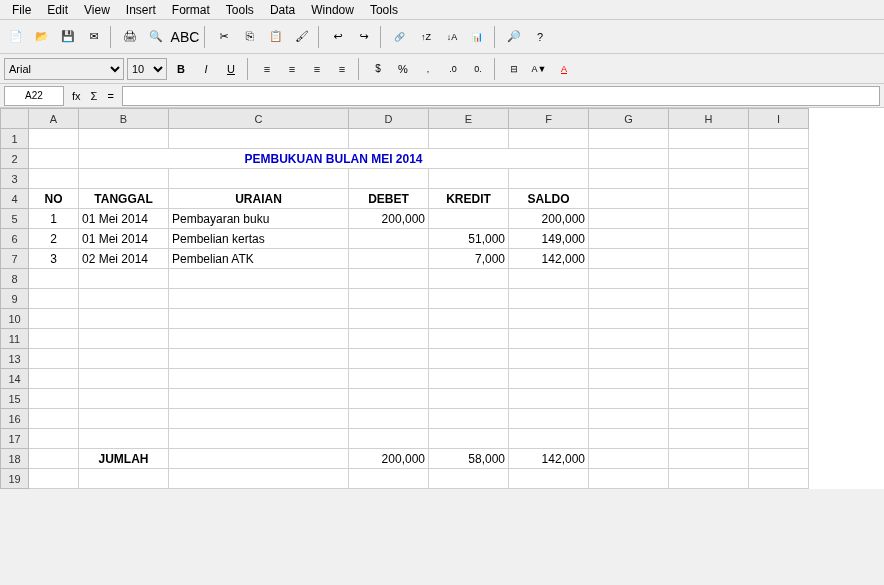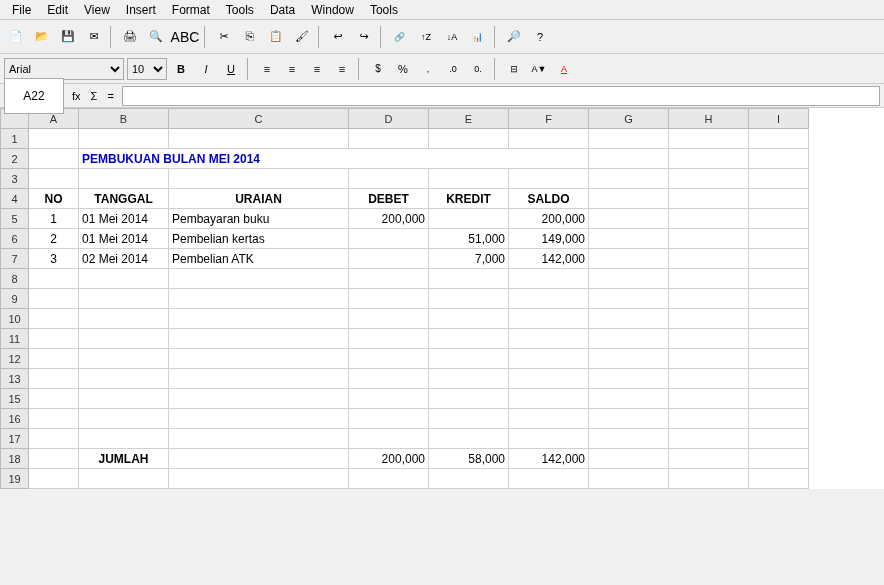--- a/index.html
+++ b/index.html
@@ -77,23 +77,23 @@
     .formula-bar {
       background: #f0f0f0;
       border-bottom: 1px solid #ccc;
       display: flex;
       align-items: center;
       height: 24px;
       padding: 0 4px;
       gap: 4px;
     }
     .cell-ref {
-      width: 60px; height: 36px;
+      width: 60px; height: 20px;
       border: 1px solid #aaa;
-      font-size: 12px;
+      font-size: 10px;
       padding: 1px 3px;
       text-align: center;
     }
     .formula-icons {
       display: flex; gap: 2px; align-items: center;
     }
     .formula-icon {
       font-size: 11px; padding: 1px 4px; cursor: pointer; text-align: center;
     }
     .formula-input {
@@ -136,21 +136,21 @@
       font-weight: normal;
       font-size: 11px;
       color: #333;
       border: 1px solid #bbb;
       width: 28px;
     }
     .title-cell {
       font-weight: bold;
       color: #0000cc;
       font-size: 14px;
-      text-align: left;
+      text-align: center;
       margin-top: 36px;
     }
     .header-cell {
       font-weight: bold;
       text-align: center;
       border: 1px solid #000;
     }
     .data-num {
       text-align: right;
     }
@@ -409,33 +409,33 @@
           <td></td>
           <td></td>
           <td></td>
           <td></td>
           <td></td>
           <td></td>
           <td></td>
           <td></td>
         </tr>
         <tr>
-          <td class="row-header">12</td>
-          <td></td>
-          <td></td>
-          <td></td>
-          <td></td>
-          <td></td>
-          <td></td>
-          <td></td>
-          <td></td>
-          <td></td>
-        </tr>
-        <tr>
           <td class="row-header">13</td>
+          <td></td>
+          <td></td>
+          <td></td>
+          <td></td>
+          <td></td>
+          <td></td>
+          <td></td>
+          <td></td>
+          <td></td>
+        </tr>
+        <tr>
+          <td class="row-header">14</td>
           <td></td>
           <td></td>
           <td></td>
           <td></td>
           <td></td>
           <td></td>
           <td></td>
           <td></td>
           <td></td>
         </tr>

